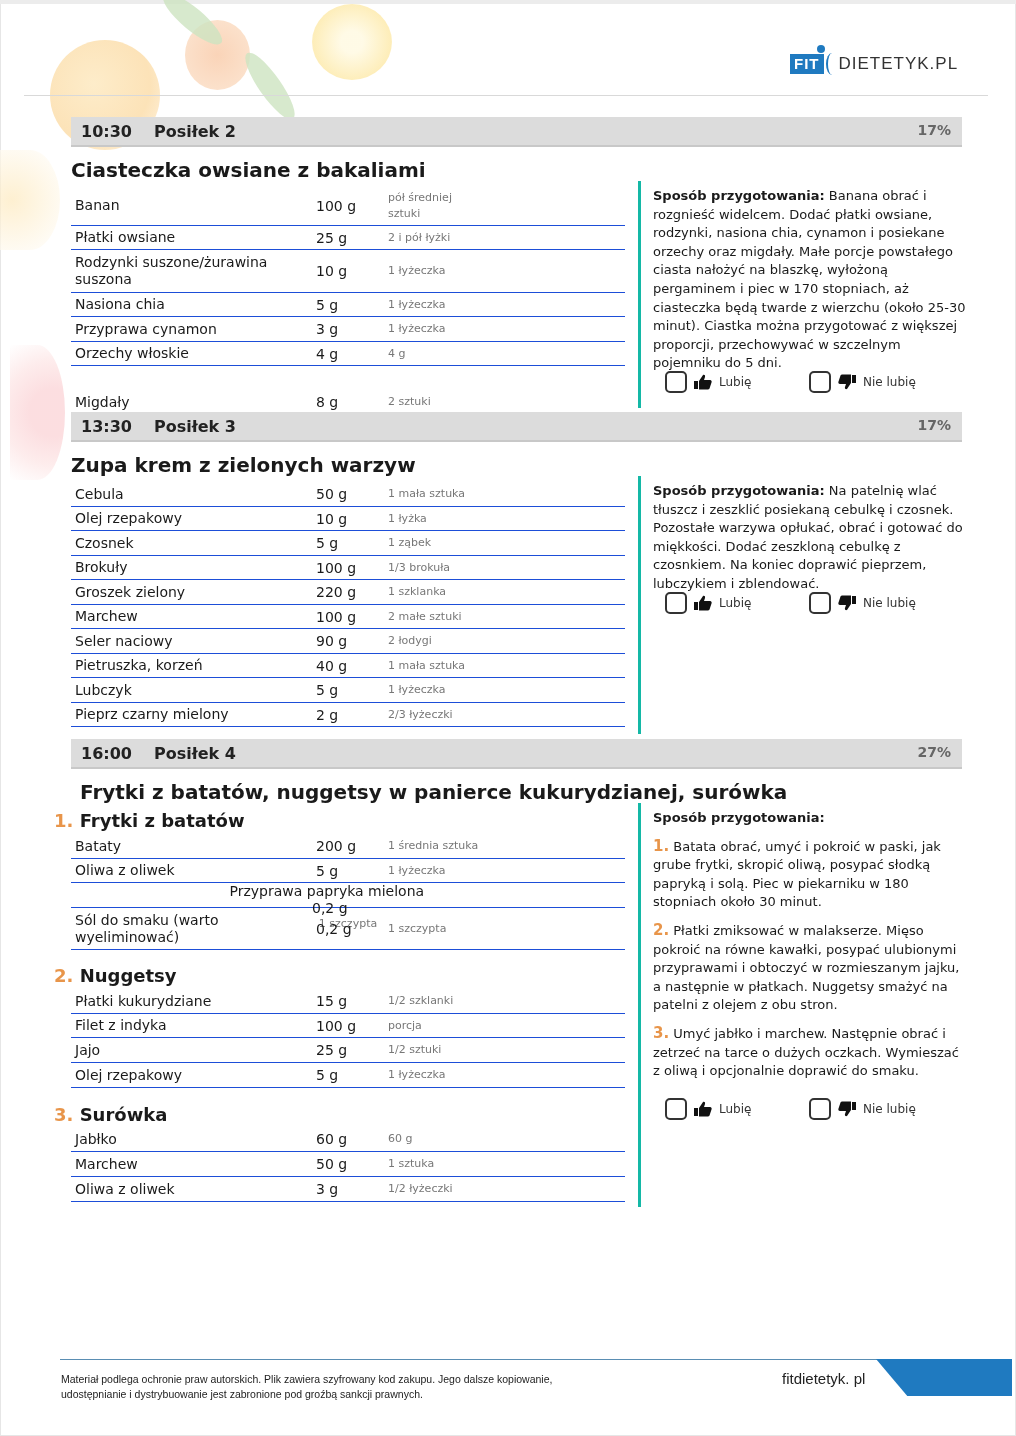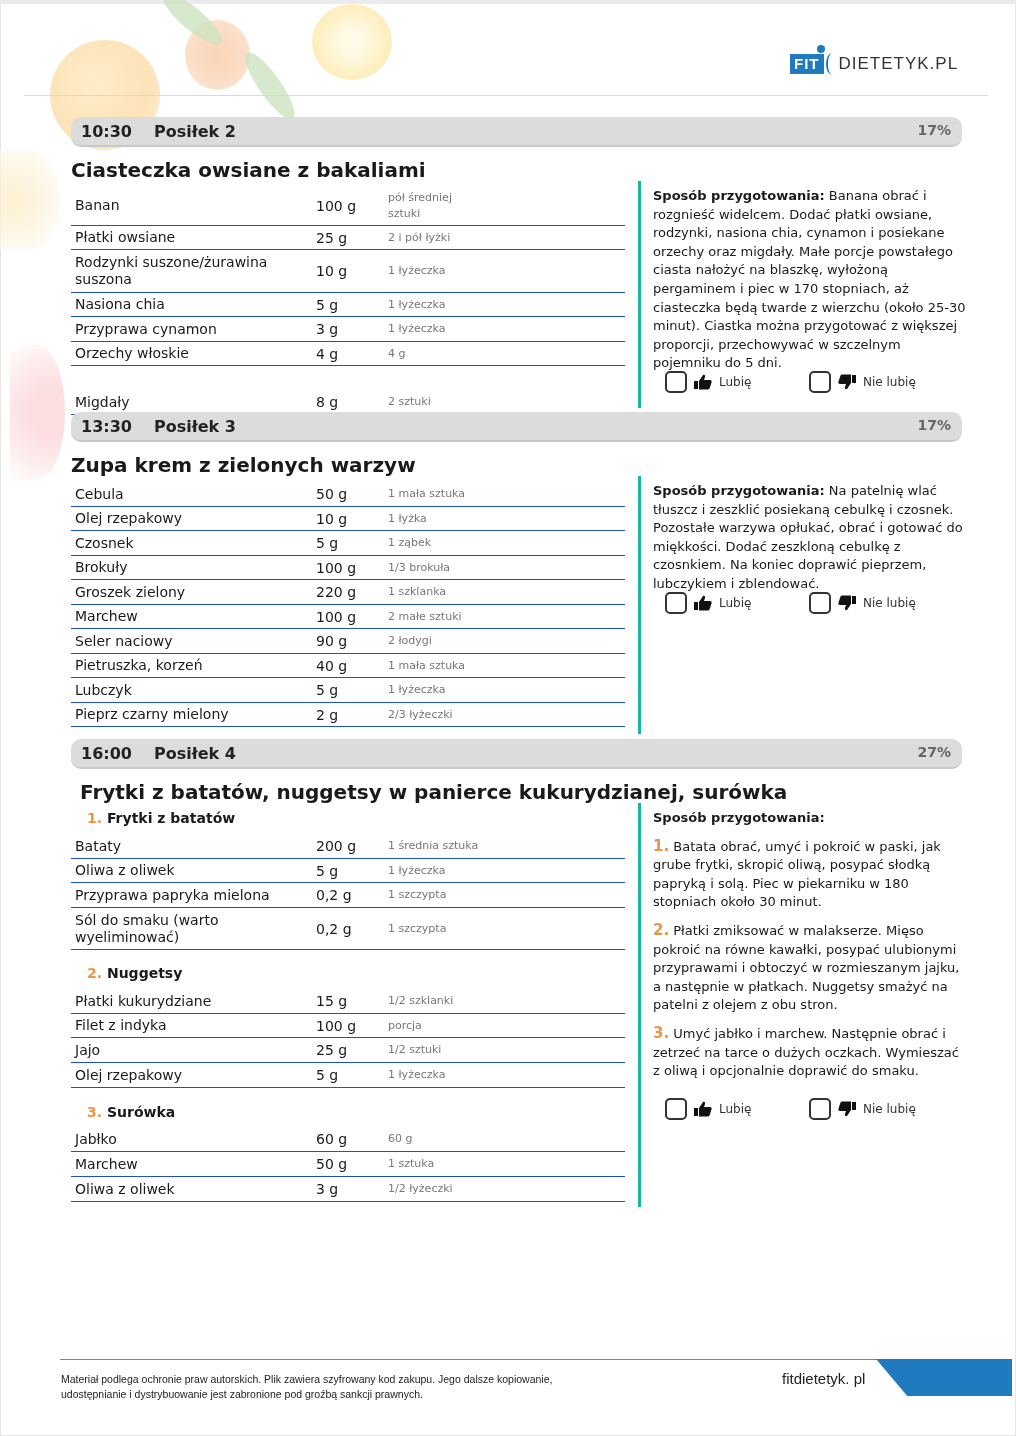--- a/index.html
+++ b/index.html
@@ -20,34 +20,34 @@
 
   .header-line { position:absolute; left:24px; top:95px; width:964px; height:1px; background:#d9d9d9; }
 
   .logo { position:absolute; left:790px; top:46px; height:36px; display:flex; align-items:center; }
   .logo-fit { background:#1f7ac0; color:#fff; font-family:"Liberation Sans", sans-serif; font-weight:bold;
               font-size:15px; letter-spacing:1px; padding:2px 4px; line-height:16px; }
   .logo-arc { width:10px; height:22px; border-left:2px solid #1f7ac0; border-radius:50%; margin-left:2px; position:relative; }
   .logo-dot { position:absolute; left:817px; top:45px; width:8px; height:8px; border-radius:50%; background:#1f7ac0; }
   .logo-text { font-family:"Liberation Sans", sans-serif; font-size:17px; color:#333; letter-spacing:1px; margin-left:1px; }
 
-  .meal-bar { position:absolute; left:71px; width:891px; height:28px; background:#dcdcdc; border-bottom:2px solid #c8c8c8;border-radius:10px; }
+  .meal-bar { position:absolute; left:71px; width:891px; height:28px; background:#dcdcdc; border-bottom:2px solid #c8c8c8; }
   .meal-time { position:absolute; left:10px; top:5px; font-size:16px; font-weight:bold; color:#222; }
   .meal-name { position:absolute; left:83px; top:5px; font-size:16px; font-weight:bold; color:#222; }
   .meal-pct { position:absolute; right:11px; top:5px; font-size:14px; font-weight:bold; color:#666; }
 
   .recipe-title { position:absolute; left:71px; font-size:20px; font-weight:bold; color:#1a1a1a; white-space:nowrap; }
 
   .ing-table { position:absolute; left:71px; width:554px; }
   .ing-row { display:flex; align-items:center; border-bottom:1px solid #1d4ed8; box-sizing:border-box; }
   .ing-name { width:241px; padding-left:4px; font-size:14px; color:#1a1a1a; line-height:17px; }
   .ing-qty { width:72px; font-size:14px; color:#1a1a1a; }
   .ing-unit { flex:1; font-size:11px; color:#777; line-height:16px; }
 
-  .sub-title { position:absolute; left:87px; font-size:14px; font-weight:bold; color:#1a1a1a; }
+  .sub-title { position:absolute; left:54px; font-size:18px; font-weight:bold; color:#1a1a1a; }
   .num { color:#e8954a; font-weight:bold; }
 
   .right-col { position:absolute; left:638px; border-left:3px solid #14b8a6; width:330px; padding-left:12px; box-sizing:border-box; }
   .prep { font-size:13px; line-height:18.6px; color:#1a1a1a; }
   .prep b { font-weight:bold; }
   .prep p { margin:0 0 9px 0; }
   .prep .num { font-size:15px; }
 
   .vote { position:absolute; display:flex; align-items:center; font-size:12px; color:#333; }
   .checkbox { width:22px; height:22px; border:2px solid #333; border-radius:5px; box-sizing:border-box; background:#fff; }
@@ -245,21 +245,21 @@
   <div class="ing-row" style="height:25px;">
       <span class="ing-name">Bataty</span>
       <span class="ing-qty">200 g</span>
       <span class="ing-unit">1 średnia sztuka</span>
     </div>
   <div class="ing-row" style="height:24px;">
       <span class="ing-name">Oliwa z oliwek</span>
       <span class="ing-qty">5 g</span>
       <span class="ing-unit">1 łyżeczka</span>
     </div>
-  <div class="ing-row" style="height:25px;">
+  <div class="ing-row" style="height:25px;flex-direction:column;">
       <span class="ing-name">Przyprawa papryka mielona</span>
       <span class="ing-qty">0,2 g</span>
       <span class="ing-unit">1 szczypta</span>
     </div>
   <div class="ing-row" style="height:42px;">
       <span class="ing-name">Sól do smaku (warto wyeliminować)</span>
       <span class="ing-qty">0,2 g</span>
       <span class="ing-unit">1 szczypta</span>
     </div>
 </div>

